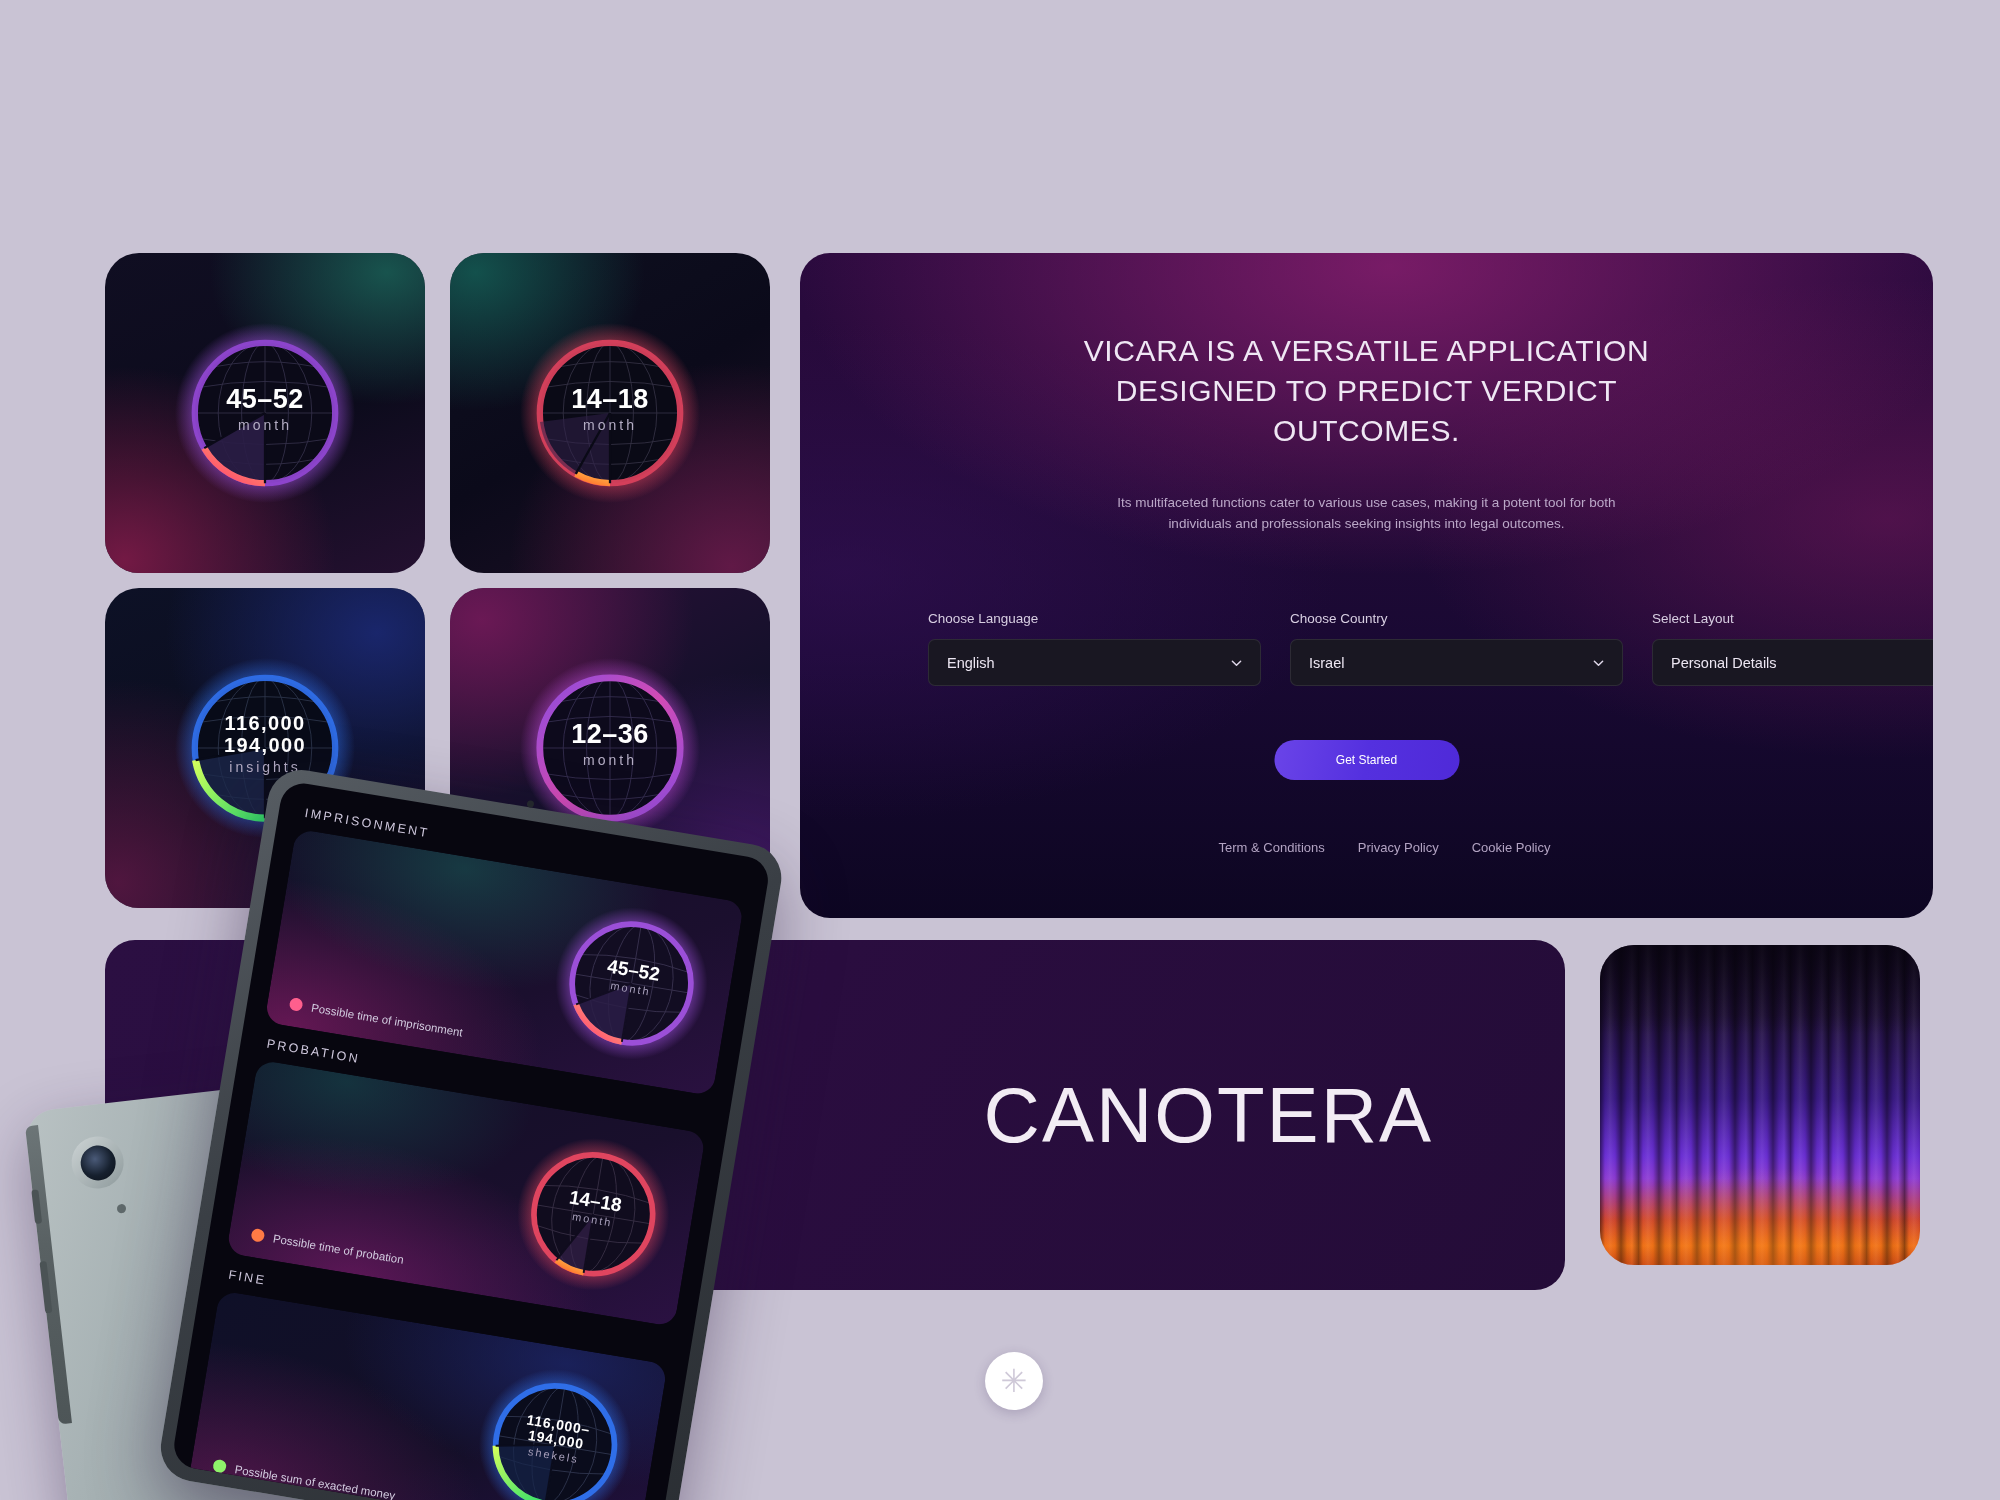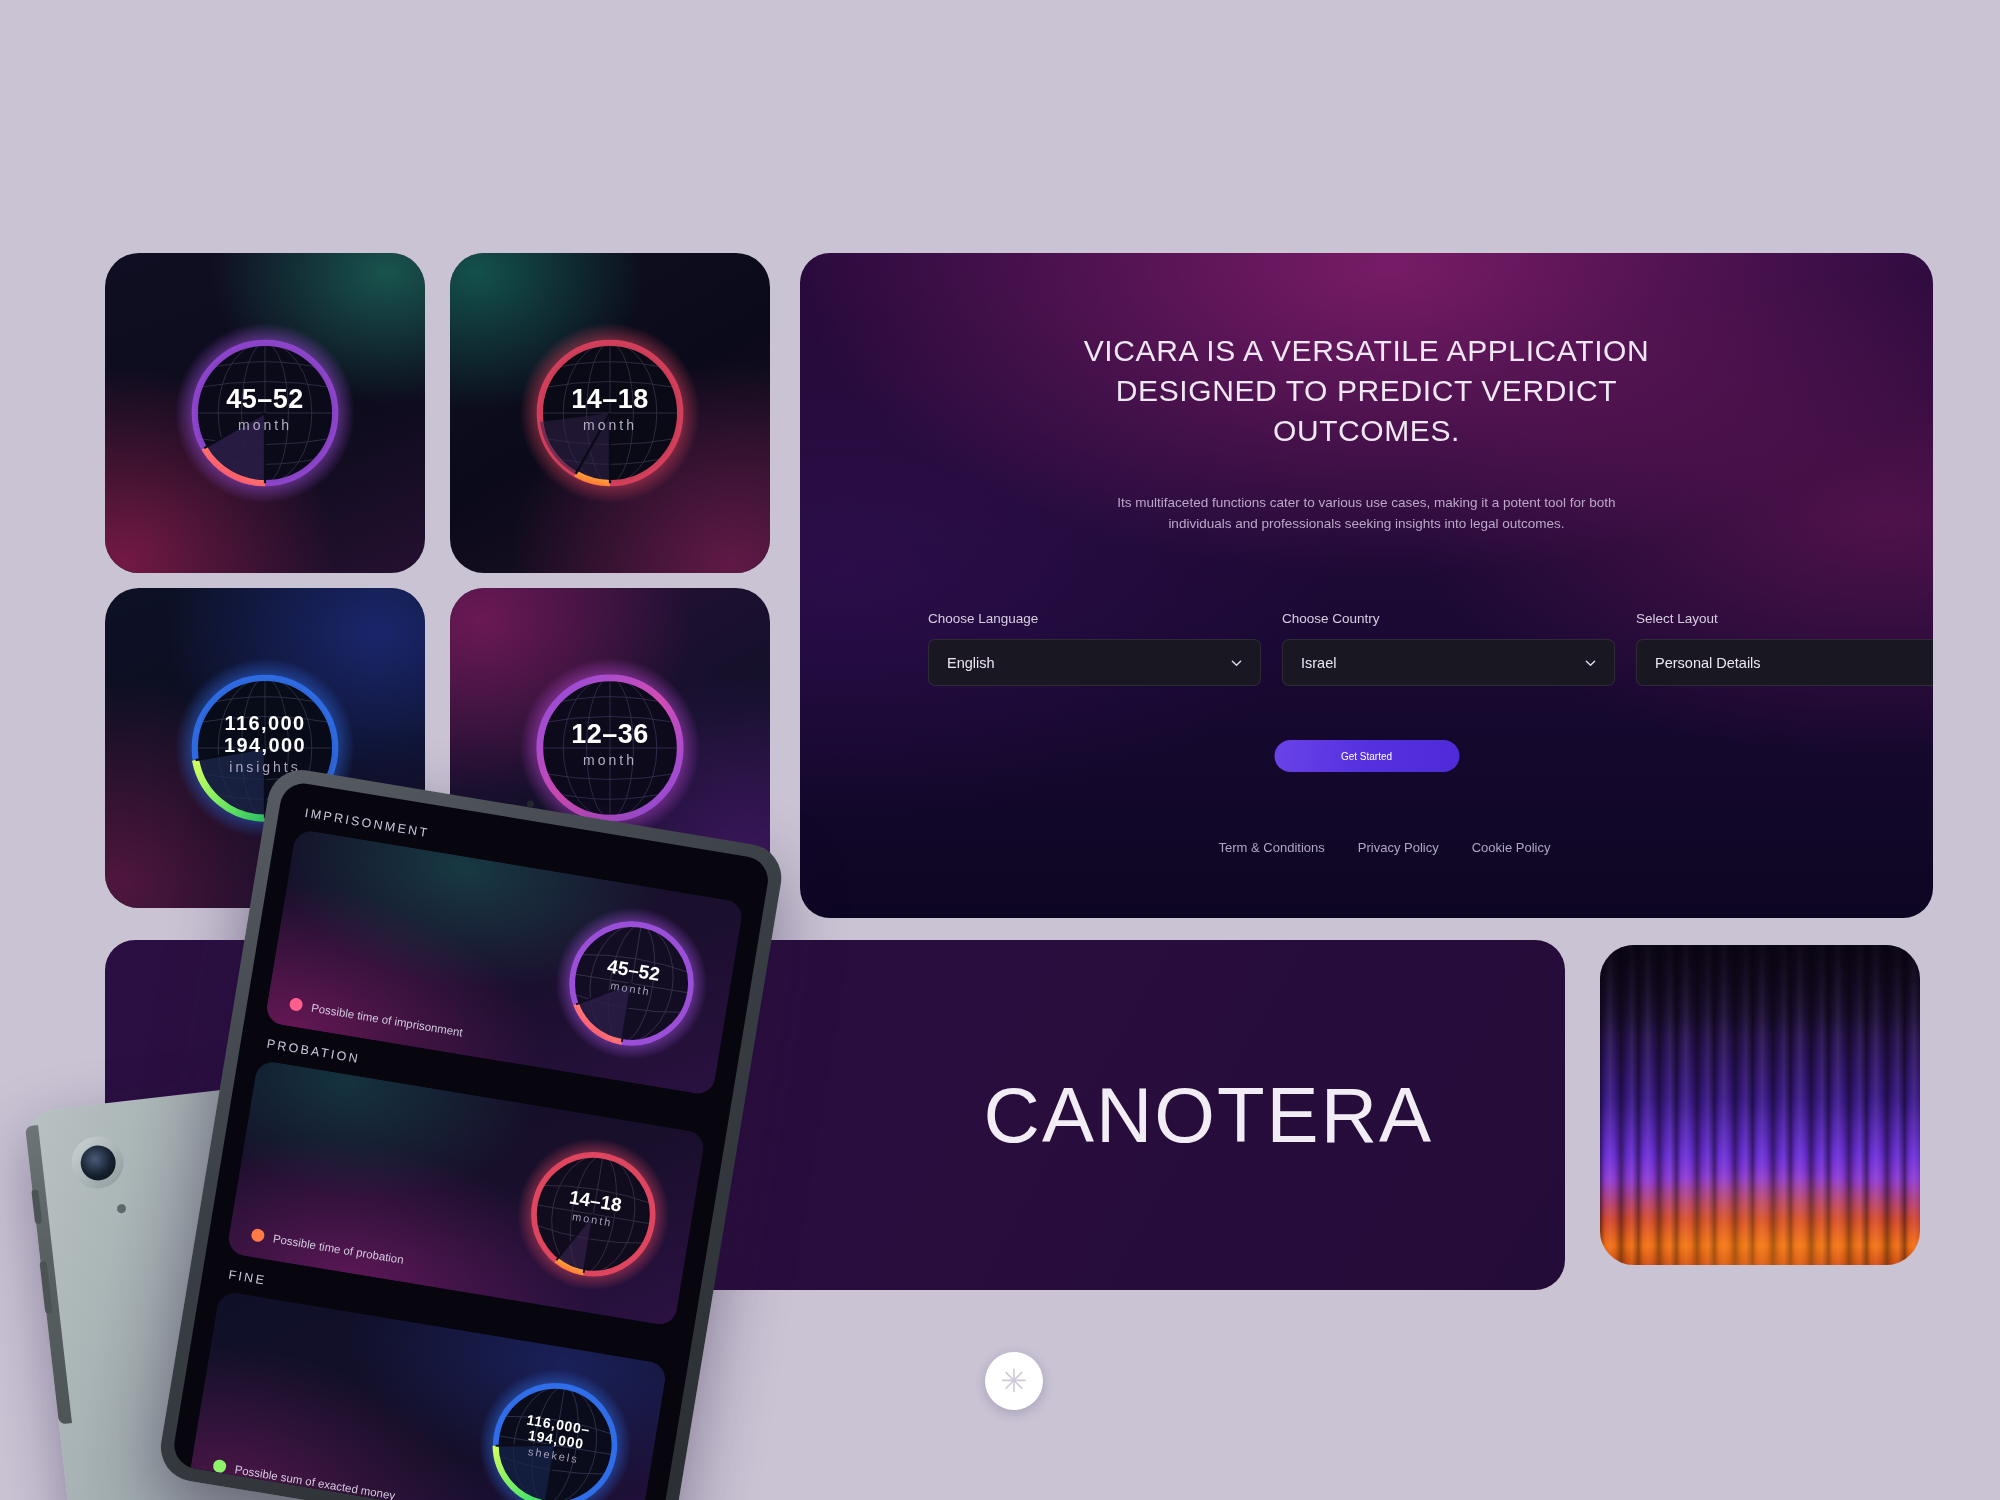--- a/index.html
+++ b/index.html
@@ -52,34 +52,34 @@
             radial-gradient(90% 80% at 52% 2%, rgba(150,34,118,.72) 0%, rgba(60,14,72,0) 58%),
             radial-gradient(70% 60% at 96% 40%, rgba(126,26,96,.5) 0%, rgba(40,10,56,0) 60%),
             radial-gradient(70% 60% at 4% 48%, rgba(52,16,86,.6) 0%, rgba(20,8,40,0) 62%),
             linear-gradient(180deg,#2a0a3e 0%,#240a38 28%,#190933 60%,#0d0622 100%);
           overflow:hidden; }
   #hero-head { margin:78px auto 0; width:640px; text-align:center;
                color:#efe7f4; font-size:30px; font-weight:400; letter-spacing:.6px; line-height:1.33; }
   #hero-sub { margin:42px auto 0; width:560px; text-align:center;
               color:#bba8c8; font-size:13.5px; line-height:1.55; }
 
-  #form-row { position:absolute; left:128px; top:358px; display:flex; gap:21px; }
+  #form-row { position:absolute; left:128px; top:358px; display:flex; gap:29px; }
   .field { width:333px; }
   .field-label { color:#d8cfe2; font-size:13.5px; margin-bottom:13px; }
   .select { position:relative; height:47px; border-radius:7px;
             background:#191722; border:1px solid rgba(255,255,255,.09);
             display:flex; align-items:center; padding:0 18px; cursor:pointer; }
   .select .sv { color:#ece6f2; font-size:14.5px; }
   .select .chev { position:absolute; right:18px; top:50%; transform:translateY(-50%);
                   width:11px; height:11px; }
 
   #cta { position:absolute; left:50%; transform:translateX(-50%); top:487px;
-         width:185px; height:32px; border-radius:20px; border:none; cursor:pointer;
+         width:185px; height:40px; border-radius:20px; border:none; cursor:pointer;
          background:linear-gradient(100deg,#6a44e8 0%,#5430df 50%,#4f2ad8 100%);
-         color:#fff; font-size:10px; font-family:inherit;
+         color:#fff; font-size:12px; font-family:inherit;
          display:flex; align-items:center; justify-content:center; }
   #legal { position:absolute; left:16px; right:0; top:587px; display:flex;
            justify-content:center; gap:33px;padding-left:20px; }
   #legal a { color:#b2a3c2; font-size:13px; text-decoration:none; cursor:pointer; }
 
   
   #canotera { left:105px; top:940px; width:1460px; height:350px; border-radius:30px;
               background:linear-gradient(120deg,#2b0f42 0%,#2a0d3f 45%,#240c38 100%);text-align:right; }
   #canotera-word { position:absolute; right:132px; top:50%; transform:translateY(-50%);
                    color:#f2ecf4; font-size:78px; font-weight:400; letter-spacing:2px; }

